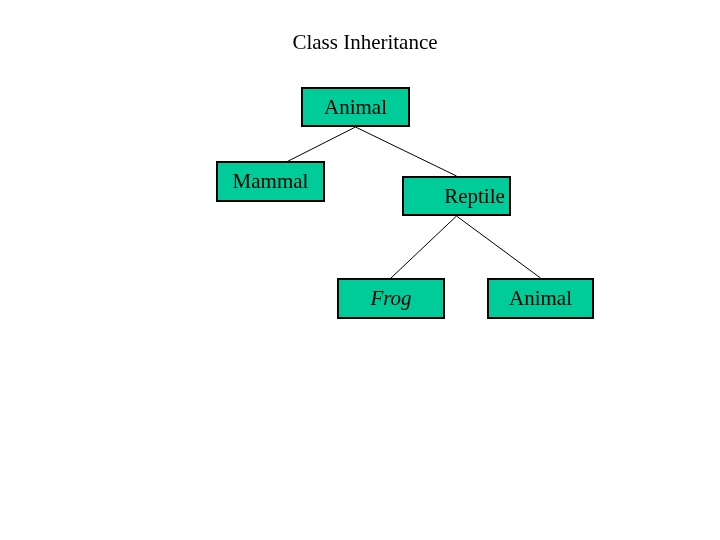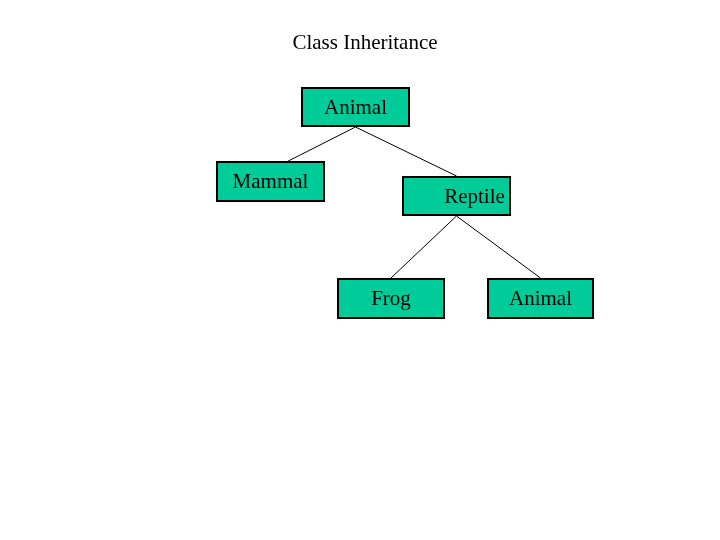--- a/index.html
+++ b/index.html
@@ -38,21 +38,21 @@
     border: 2px solid #000000;
     display: flex;
     align-items: center;
     justify-content: center;
     font-size: 21px;
     white-space: nowrap;
   }
   #node-animal  { left: 301px; top:  87px; width: 109px; height: 40px; }
   #node-mammal  { left: 216px; top: 161px; width: 109px; height: 41px; }
   #node-reptile { left: 402px; top: 176px; width: 109px; height: 40px; padding-left: 36px; }
-  #node-frog    { left: 337px; top: 278px; width: 108px; height: 41px; }
+  #node-frog    { left: 337px; top: 278px; width: 108px; height: 41px; font-style: italic; }
   #node-snake   { left: 487px; top: 278px; width: 107px; height: 41px; }
 </style>
 </head>
 <body>
 
 <div class="slide">
 
   <div class="slide-title">Class Inheritance</div>
 
   <svg class="edges-svg" viewBox="0 0 720 540" xmlns="http://www.w3.org/2000/svg">

